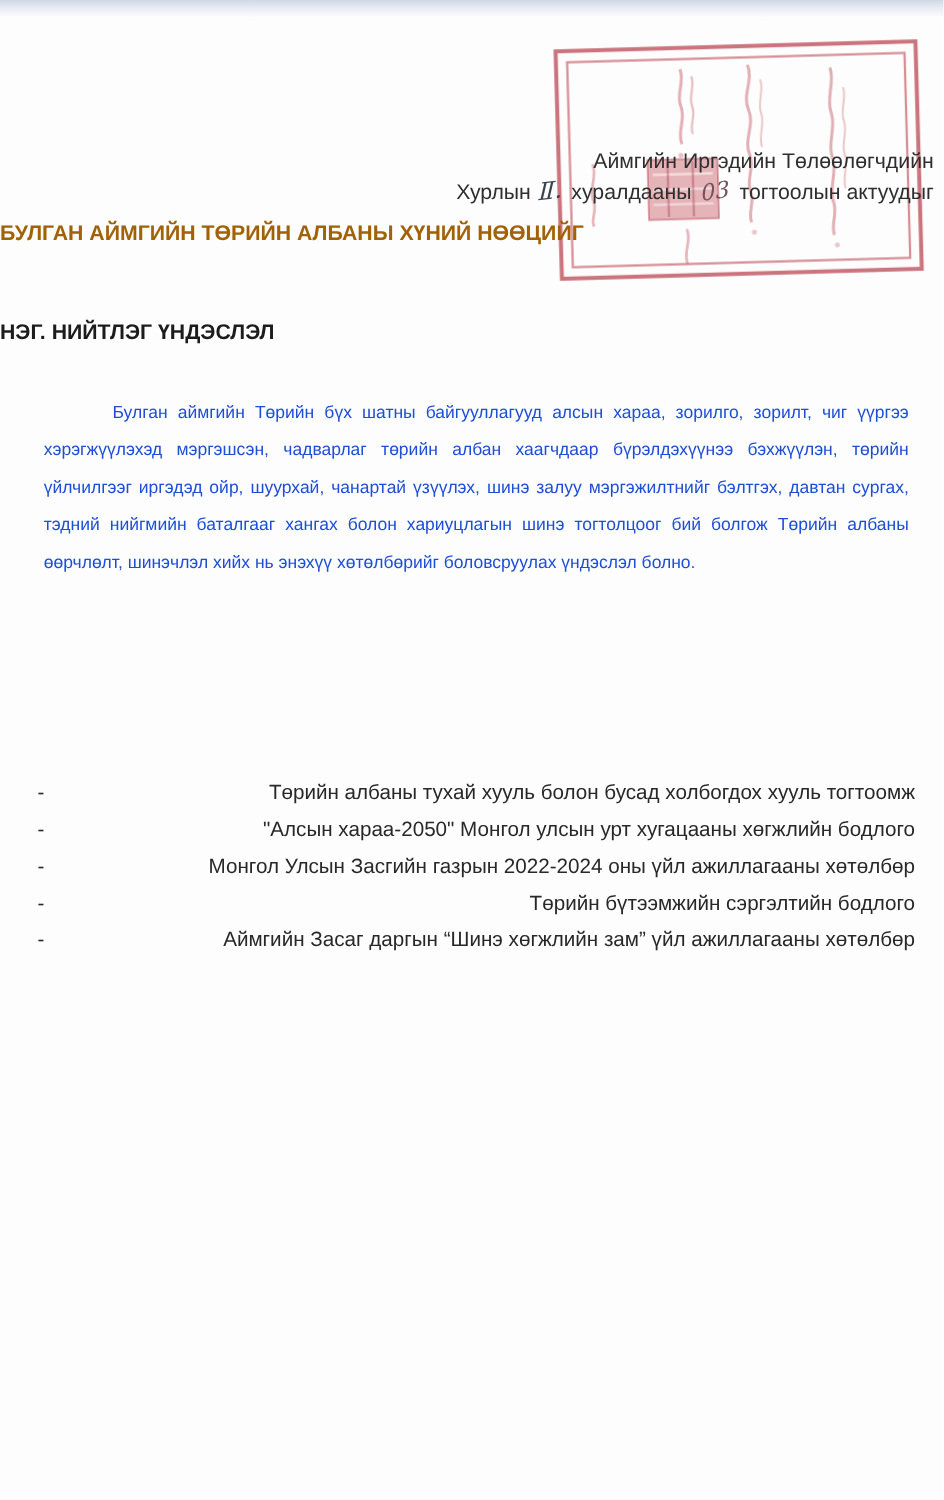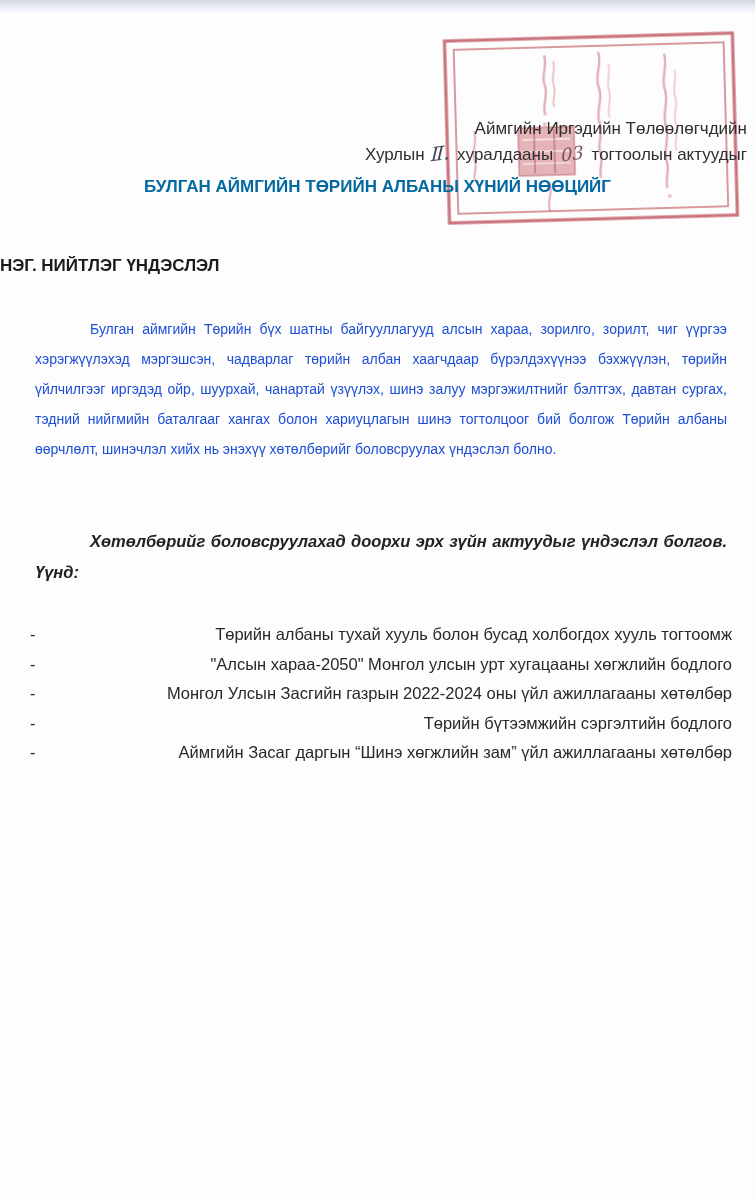--- a/index.html
+++ b/index.html
@@ -47,23 +47,22 @@
     margin: 0 2px;
   }
   .hw-number {
     transform: rotate(-9deg) skewX(-6deg);
     color: #77525c;
     font-size: 18px;
     margin: 0 3px;
   }
   .doc-title {
     position: absolute; top: 176px; left: 0; width: 755px;
-    text-align: center;
     font-weight: bold; font-size: 17px; line-height: 22px;
-    color: #0369a1;
+    color: #a16207;
     z-index: 2;
   }
   .section-heading {
     position: absolute; top: 256px; left: 0; width: 755px;
     text-align: left;
     font-weight: bold; font-size: 17px;
     color: #1c1c1c;
   }
   .para-1 {
     position: absolute; top: 314px; left: 35px; width: 692px;
@@ -135,21 +134,20 @@
   </div>
 
   <div class="doc-title">
     <div>БУЛГАН АЙМГИЙН ТӨРИЙН АЛБАНЫ ХҮНИЙ НӨӨЦИЙГ</div>
   </div>
 
   <div class="section-heading">НЭГ. НИЙТЛЭГ ҮНДЭСЛЭЛ</div>
 
   <div class="para-1">Булган аймгийн Төрийн бүх шатны байгууллагууд алсын хараа, зорилго, зорилт, чиг үүргээ хэрэгжүүлэхэд мэргэшсэн, чадварлаг төрийн албан хаагчдаар бүрэлдэхүүнээ бэхжүүлэн, төрийн үйлчилгээг иргэдэд ойр, шуурхай, чанартай үзүүлэх, шинэ залуу мэргэжилтнийг бэлтгэх, давтан сургах, тэдний нийгмийн баталгааг хангах болон хариуцлагын шинэ тогтолцоог бий болгож Төрийн албаны өөрчлөлт, шинэчлэл хийх нь энэхүү хөтөлбөрийг боловсруулах үндэслэл болно.</div>
 
-  <div class="para-2">Хөтөлбөрийг боловсруулахад доорхи эрх зүйн актуудыг үндэслэл болгов. Үүнд:</div>
 
   <div class="legal-list">
     <div class="legal-item">
       <span class="bullet">-</span>
       <span class="item-text">Төрийн албаны тухай хууль болон бусад холбогдох хууль тогтоомж</span>
     </div>
     <div class="legal-item">
       <span class="bullet">-</span>
       <span class="item-text">"Алсын хараа-2050" Монгол улсын урт хугацааны хөгжлийн бодлого</span>
     </div>

